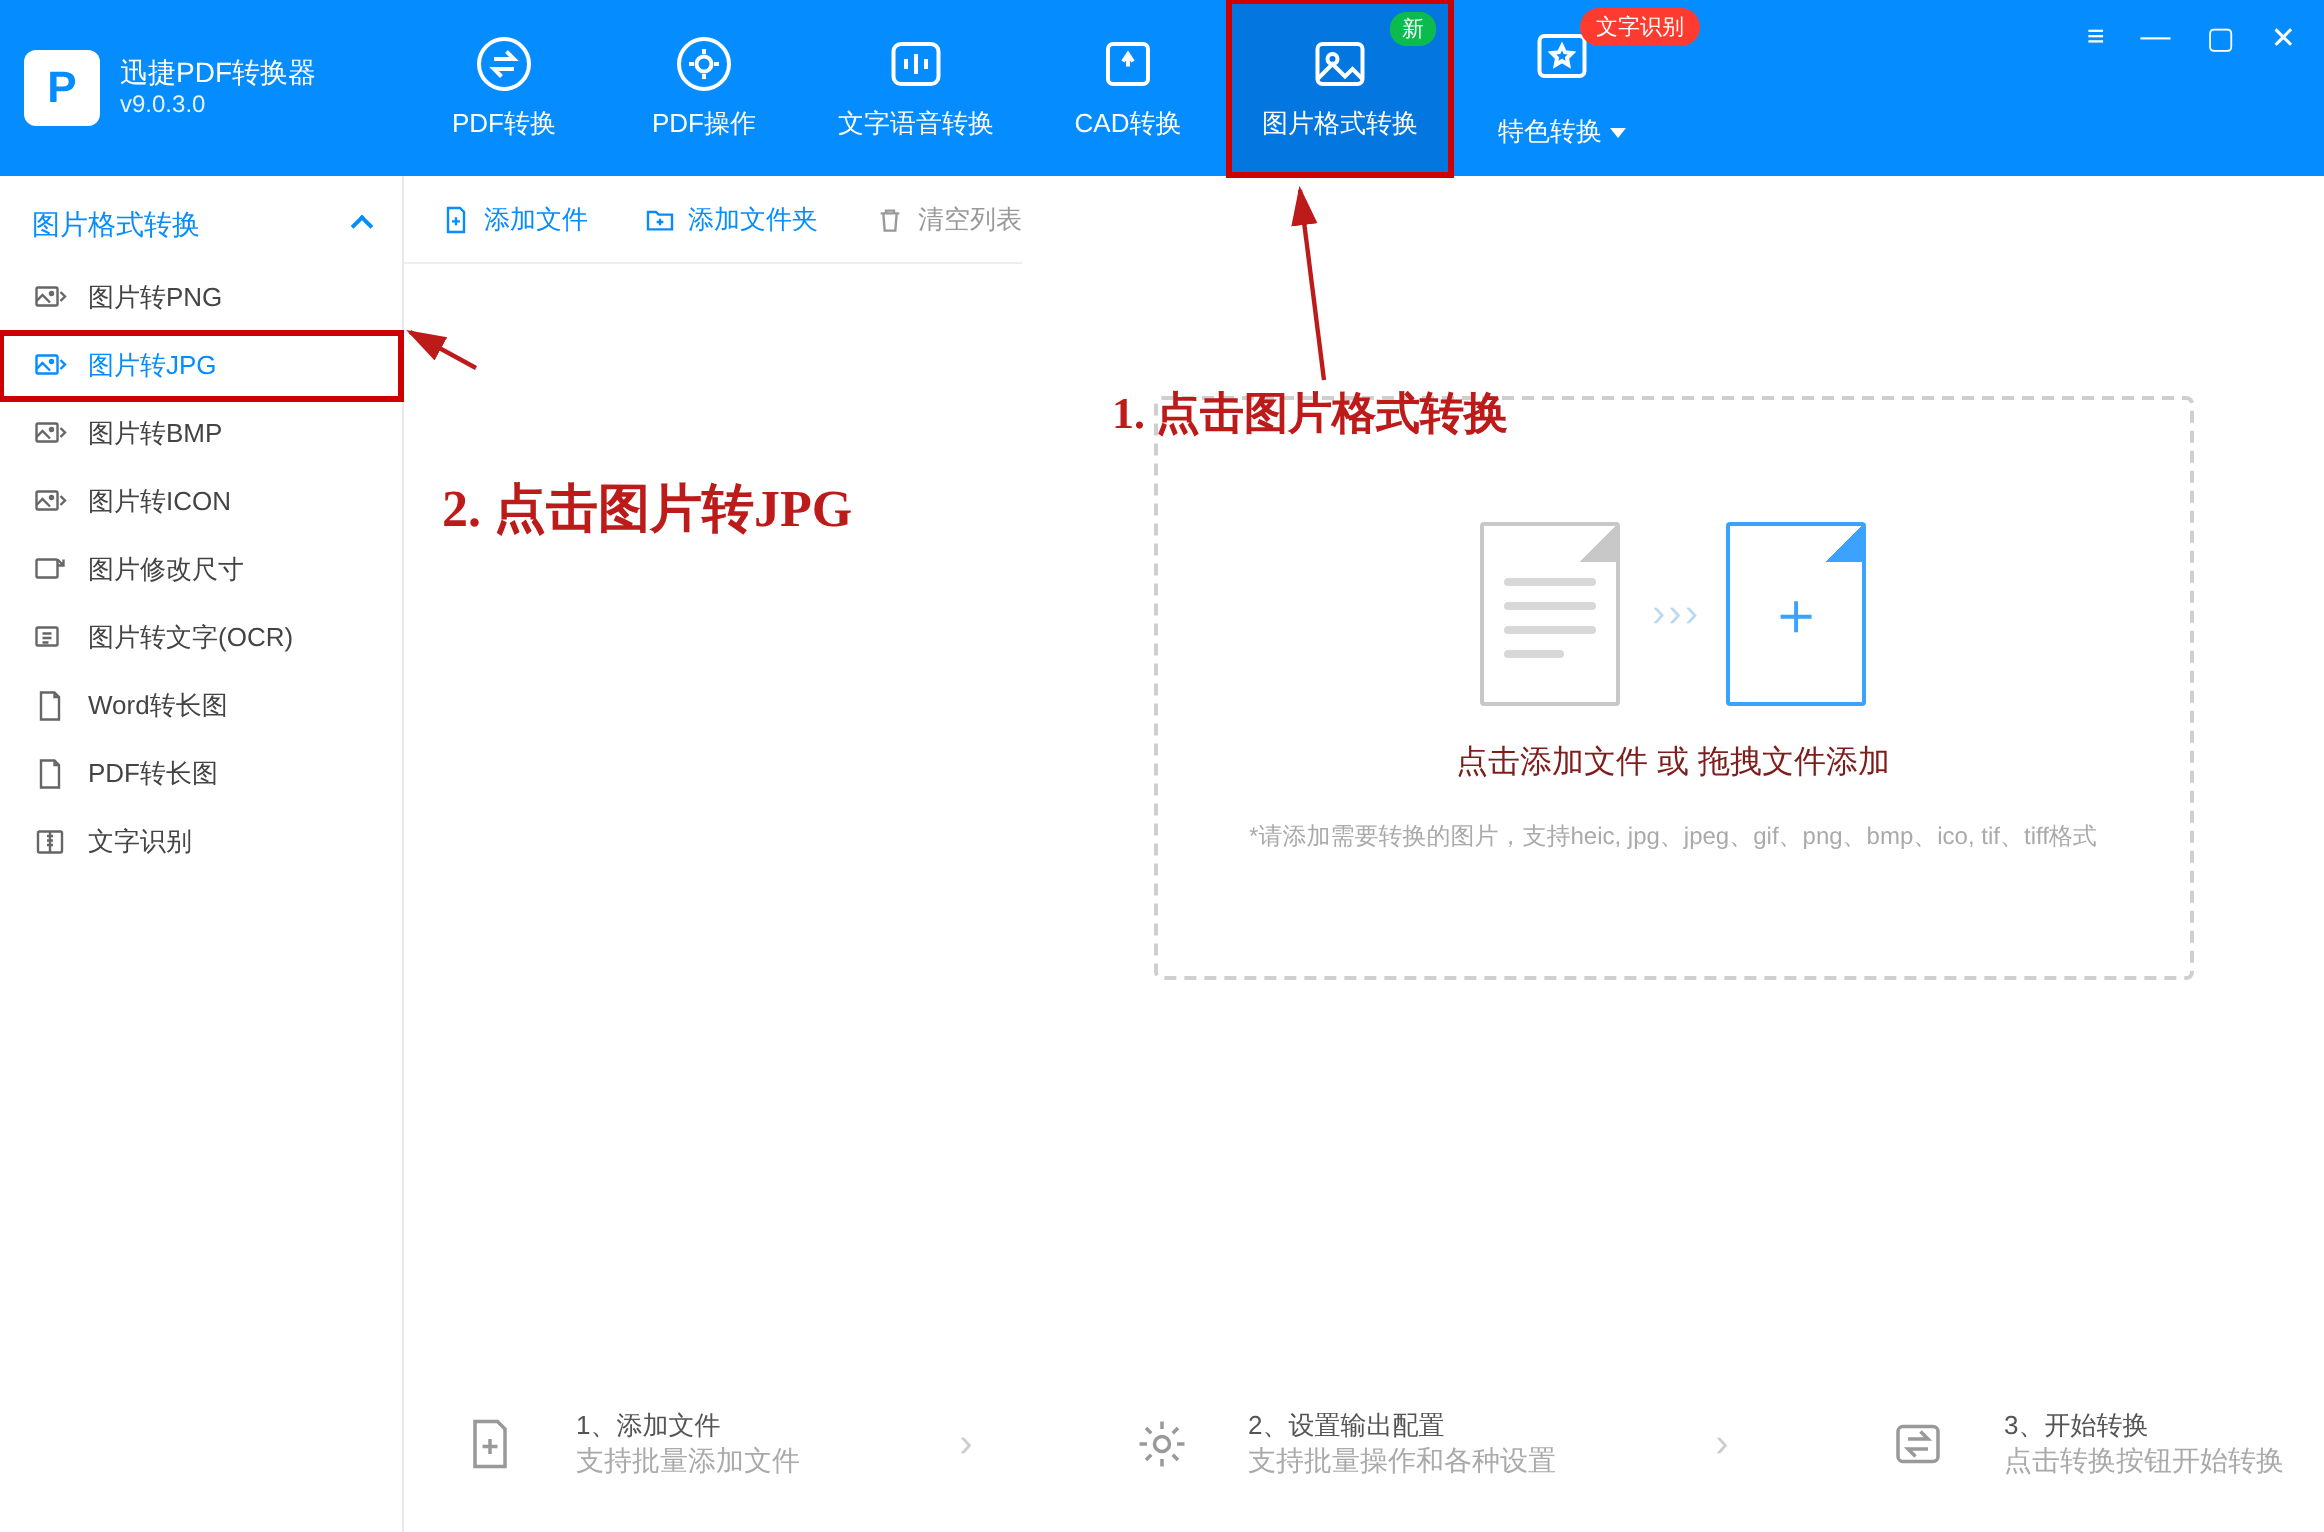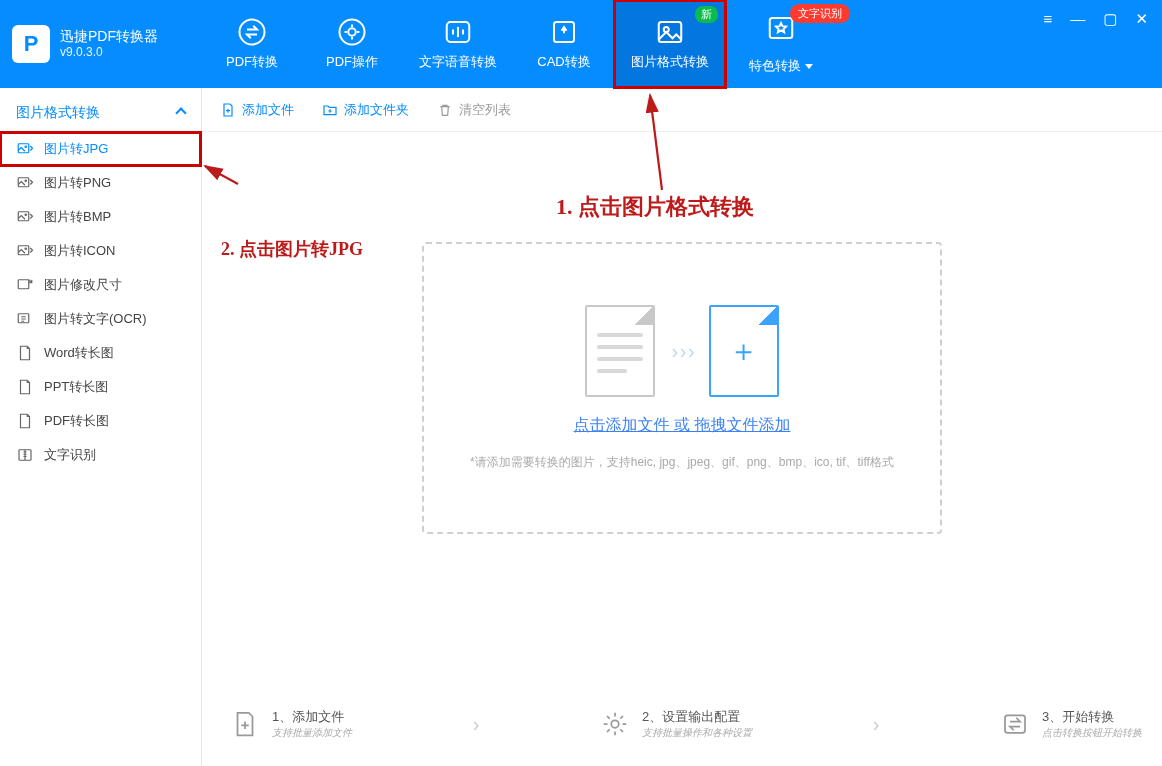--- a/index.html
+++ b/index.html
@@ -32,48 +32,48 @@
   .body-row { display: flex; height: calc(100% - 88px); }
   .sidebar { width: 202px; border-right: 1px solid #e9e9e9; padding-top: 10px; }
   .side-head { display:flex; align-items:center; justify-content:space-between; padding: 6px 16px 10px 16px; color:#058cff; font-size:14px; cursor:pointer;}
   .side-head .chev { border: solid #058cff; border-width: 0 2px 2px 0; display:inline-block; padding:3px; transform: rotate(-135deg);}
   .side-item { display:flex; align-items:center; gap:10px; padding: 8px 16px; font-size:13px; color:#444; cursor:pointer; }
   .side-item.active { color:#058cff; }
   .side-item.highlighted-box { outline:3px solid #c00; outline-offset:-2px; }
   .side-item .sic { width:18px; height:18px; flex:0 0 18px; }
 
   
-  .main { flex:1; display:flex; flex-direction:column; }
+  .main { flex:1; display:flex; }
   .toolbar { height:44px; display:flex; align-items:center; gap:28px; padding-left:18px; border-bottom:1px solid #eee;}
   .tool-btn { display:flex; align-items:center; gap:6px; font-size:13px; cursor:pointer; color:#058cff;}
   .tool-btn.gray { color:#999; }
 
   .drop-area { margin:110px auto 0 auto; width:520px; height:292px; border:2px dashed #cfcfcf; border-radius:4px; display:flex; flex-direction:column; align-items:center; justify-content:center; gap:18px; }
   .drop-illus { display:flex; align-items:center; gap:16px; }
   .illus-doc { width:70px; height:92px; border:2px solid #c8c8c8; border-radius:2px; position:relative; }
   .illus-doc:before { content:""; position:absolute; top:0; right:0; width:18px; height:18px; background: linear-gradient(135deg, transparent 49%, #c8c8c8 50%);}
   .illus-doc .line { height:4px; background:#d8d8d8; margin:8px 10px 0 10px; border-radius:2px;}
   .illus-arrows { display:flex; gap:4px; color:#bcd9ef; font-size:20px; letter-spacing:-2px;}
   .illus-plus { width:70px; height:92px; border:2px solid #3ba3ff; border-radius:2px; display:flex; align-items:center; justify-content:center; color:#3ba3ff; font-size:30px; position:relative;}
   .illus-plus:before { content:""; position:absolute; top:0; right:0; width:18px; height:18px; background: linear-gradient(135deg, transparent 49%, #3ba3ff 50%);}
-  .drop-title { font-size:16px; color:#3b82f6;text-decoration:underline;}
+  .drop-title { font-size:16px; color:#7f1d1d;}
   .drop-sub { font-size:12px; color:#aaa;}
 
   
   .steps { position:absolute; bottom:26px; left:230px; right:20px; display:flex; justify-content:space-between; align-items:center; }
-  .step { display:flex; align-items:center; gap:12px; }
+  .step { display:flex; align-items:center; gap:28px; }
   .step-ic { width:30px; height:30px; color:#999; }
   .step-tx .t1 { font-size:13px; color:#555;}
-  .step-tx .t2 { font-size:10px; color:#aaa;font-style:italic;}
+  .step-tx .t2 { font-size:14px; color:#aaa;}
   .step-chev { color:#ccc; font-size:20px;}
 
   
   .anno { position:absolute; color:#bd1a1a; font-family: "SimSun","STSong",serif; font-weight:bold; pointer-events:none; }
   .anno-text1 { left:556px; top:192px; font-size:22px;}
-  .anno-text2 { left:221px; top:237px; font-size:18px;}
+  .anno-text2 { left:221px; top:237px; font-size:26px;}
 
   svg { display:block; }
 </style>
 </head>
 <body>
 
 <div class="header">
   <div class="logo-box">
     <div class="logo-icon">P</div>
     <div class="logo-text">
@@ -138,37 +138,37 @@
     <span>✕</span>
   </div>
 </div>
 
 <div class="body-row">
   <div class="sidebar">
     <div class="side-head">
       <span>图片格式转换</span>
       <i class="chev"></i>
     </div>
-    <div class="side-item active highlighted-box">
-      <svg class="sic" viewBox="0 0 24 24" fill="none" stroke="#058cff" stroke-width="1.6">
+    <div class="side-item">
+      <svg class="sic" viewBox="0 0 24 24" fill="none" stroke="#666" stroke-width="1.6">
           <rect x="3" y="5" width="14" height="12" rx="1"></rect>
           <path d="M3 14l4-4 5 5"></path>
           <circle cx="13" cy="9" r="1"></circle>
           <path d="M19 8l3 3-3 3"></path>
         </svg>
-      <span>图片转JPG</span>
-    </div>
-    <div class="side-item">
-      <svg class="sic" viewBox="0 0 24 24" fill="none" stroke="#666" stroke-width="1.6">
+      <span>图片转PNG</span>
+    </div>
+    <div class="side-item active highlighted-box">
+      <svg class="sic" viewBox="0 0 24 24" fill="none" stroke="#058cff" stroke-width="1.6">
           <rect x="3" y="5" width="14" height="12" rx="1"></rect>
           <path d="M3 14l4-4 5 5"></path>
           <circle cx="13" cy="9" r="1"></circle>
           <path d="M19 8l3 3-3 3"></path>
         </svg>
-      <span>图片转PNG</span>
+      <span>图片转JPG</span>
     </div>
     <div class="side-item">
       <svg class="sic" viewBox="0 0 24 24" fill="none" stroke="#666" stroke-width="1.6">
           <rect x="3" y="5" width="14" height="12" rx="1"></rect>
           <path d="M3 14l4-4 5 5"></path>
           <circle cx="13" cy="9" r="1"></circle>
           <path d="M19 8l3 3-3 3"></path>
         </svg>
       <span>图片转BMP</span>
     </div>
@@ -194,27 +194,20 @@
           <path d="M7 9h6M7 12h6M7 15h4"></path>
         </svg>
       <span>图片转文字(OCR)</span>
     </div>
     <div class="side-item">
       <svg class="sic" viewBox="0 0 24 24" fill="none" stroke="#666" stroke-width="1.6">
           <path d="M6 3h9l3 3v15H6z"></path>
           <path d="M15 3v3h3"></path>
         </svg>
       <span>Word转长图</span>
-    </div>
-    <div class="side-item">
-      <svg class="sic" viewBox="0 0 24 24" fill="none" stroke="#666" stroke-width="1.6">
-          <path d="M6 3h9l3 3v15H6z"></path>
-          <path d="M15 3v3h3"></path>
-        </svg>
-      <span>PPT转长图</span>
     </div>
     <div class="side-item">
       <svg class="sic" viewBox="0 0 24 24" fill="none" stroke="#666" stroke-width="1.6">
           <path d="M6 3h9l3 3v15H6z"></path>
           <path d="M15 3v3h3"></path>
         </svg>
       <span>PDF转长图</span>
     </div>
     <div class="side-item">
       <svg class="sic" viewBox="0 0 24 24" fill="none" stroke="#666" stroke-width="1.6">

